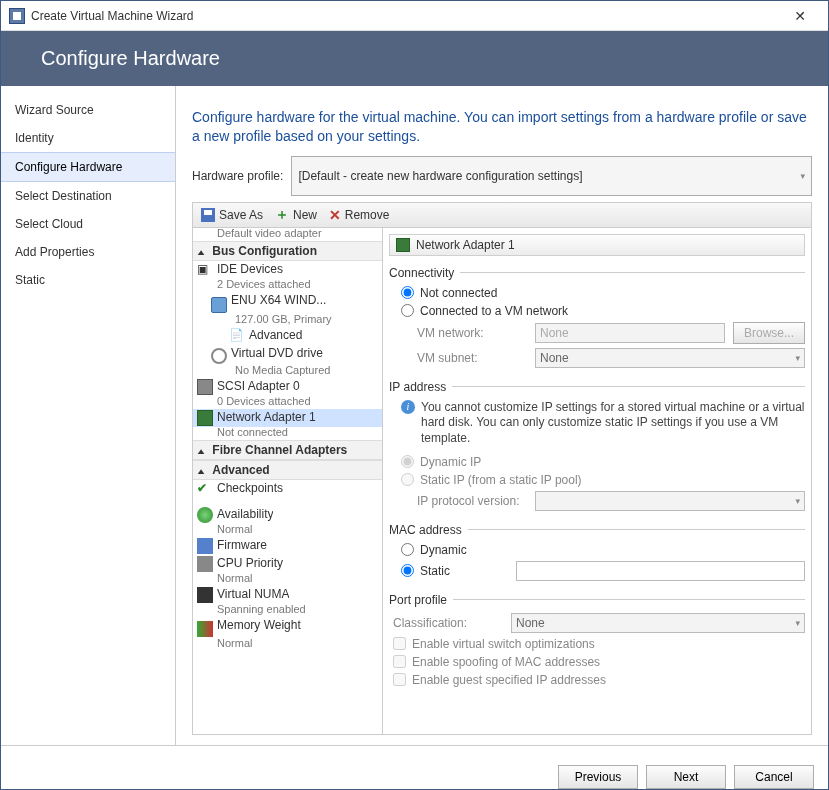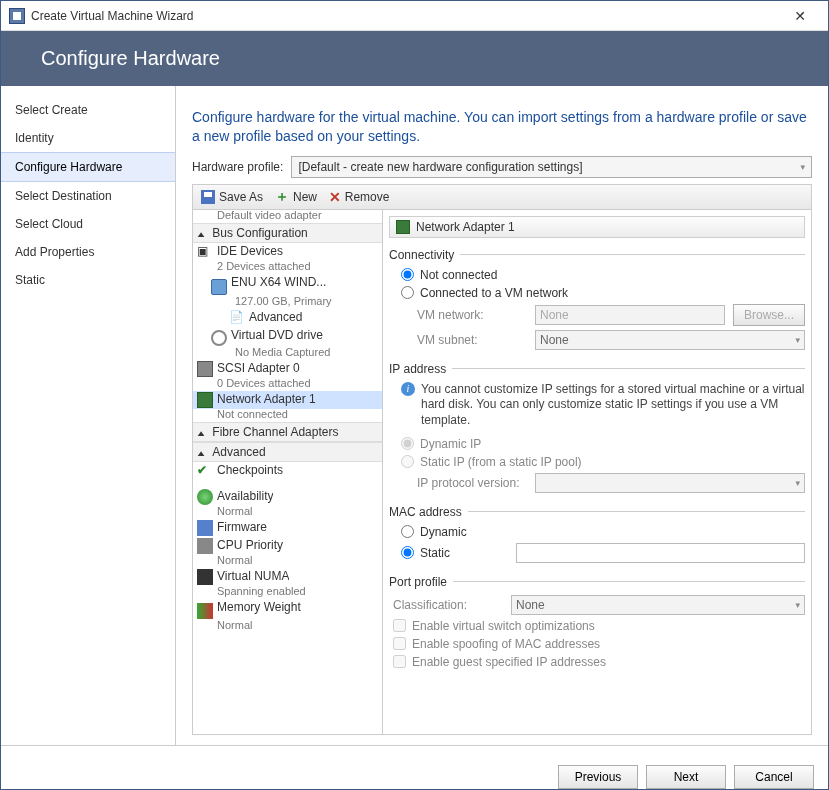--- a/index.html
+++ b/index.html
@@ -12,33 +12,33 @@
   .titlebar .close { width: 40px; text-align:center; font-size:14px; cursor:pointer; }
   .header-band { height: 55px; background: #526480; color:#fff; display:flex; align-items:center; padding-left:40px; font-size:20px; font-weight:300; }
   .body { flex:1; display:flex; overflow:hidden; }
   .nav { width:175px; border-right:1px solid #ccc; padding-top:10px; }
   .nav-item { padding:7px 14px; font-size:12px; cursor:pointer; color:#333; }
   .nav-item.active { background:#e6eefd; color:#000; border-top:1px solid #bcd0f0; border-bottom:1px solid #bcd0f0; }
   .content { flex:1; display:flex; flex-direction:column; padding:12px 16px 0 16px; overflow:hidden;}
   .intro { color:#1b4f9b; font-size:14px; line-height:1.35; margin-bottom:10px;margin-top:10px; }
   .profile-row { display:flex; align-items:center; gap:8px; margin-bottom:6px; }
   .profile-row label { font-size:12px; }
-  .profile-select { flex:1; border:1px solid #adadad; height:22px; font-size:12px; padding:0 6px; background:#f5f5f5; display:flex; align-items:center; justify-content:space-between;}
+  .profile-select { flex:1; border:1px solid #adadad; height:40px; font-size:12px; padding:0 6px; background:#f5f5f5; display:flex; align-items:center; justify-content:space-between;}
   .toolbar { background:linear-gradient(#f8f8f8,#e8e8e8); border:1px solid #ccc; height:26px; display:flex; align-items:center; padding:0 4px; gap:4px; }
   .toolbar .btn { display:flex; align-items:center; gap:4px; padding:2px 4px; font-size:12px; cursor:pointer; }
   .toolbar .plus { color:#2a8a2a; font-weight:bold; font-size:14px; }
   .toolbar .x { color:#c0392b; font-weight:bold; font-size:14px; }
   .split { flex:1; display:flex; border:1px solid #ccc; border-top:none; overflow:hidden;}
   .tree { width:190px; border-right:1px solid #ccc; overflow-y:auto; background:#fff; position:relative; }
   .tree-inner { position:relative; }
   .tree-row { display:flex; align-items:flex-start; padding:1px 4px; font-size:12px; line-height:14px;}
   .tree-row .icon { width:16px; height:16px; flex-shrink:0; margin-right:4px; display:inline-block; }
   .tree-row .label { white-space:nowrap; overflow:hidden; text-overflow:ellipsis; }
   .tree-sub { color:#777; font-size:11px; padding-left:24px; line-height:12px; margin-top:-1px; margin-bottom:2px;}
-  .tree-cat { background:#f2f2f2; font-weight:normal; border-top:1px solid #ddd; border-bottom:1px solid #ddd; padding:2px 4px; display:flex; align-items:center;}
+  .tree-cat { background:#f2f2f2; font-weight:bold; border-top:1px solid #ddd; border-bottom:1px solid #ddd; padding:2px 4px; display:flex; align-items:center;}
   .tree-cat .chev { width:12px; display:inline-block; }
   .tree-row.selected { background:#cfe2ff; }
   .tree-row.indent1 { padding-left:18px; }
   .tree-row.indent2 { padding-left:36px; }
   .details { flex:1; overflow-y:auto; padding:6px; }
   .details-header { background:linear-gradient(#fdfdfd,#ececec); border:1px solid #cfcfcf; padding:3px 6px; display:flex; align-items:center; gap:6px; font-size:12px; margin-bottom:10px;}
   .fieldset { margin-bottom:10px; }
   .fieldset .legend { display:flex; align-items:center; font-size:12px; color:#333; margin-bottom:4px; }
   .fieldset .legend .line { flex:1; height:1px; background:#ccc; margin-left:6px; }
   .radio-row { display:flex; align-items:center; gap:6px; padding:2px 0 2px 12px; font-size:12px;}
@@ -77,21 +77,21 @@
   <div class="titlebar">
     <span class="title-icon"></span>
     <span class="title">Create Virtual Machine Wizard</span>
     <span class="close">✕</span>
   </div>
   <div class="header-band">
     <span>Configure Hardware</span>
   </div>
   <div class="body">
     <div class="nav">
-      <div class="nav-item">Select Create</div>
+      <div class="nav-item">Wizard Source</div>
       <div class="nav-item">Identity</div>
       <div class="nav-item active">Configure Hardware</div>
       <div class="nav-item">Select Destination</div>
       <div class="nav-item">Select Cloud</div>
       <div class="nav-item">Add Properties</div>
       <div class="nav-item">Static</div>
     </div>
     <div class="content">
       <div class="intro">Configure hardware for the virtual machine. You can import settings from a hardware profile or save a new profile based on your settings.</div>
       <div class="profile-row">

